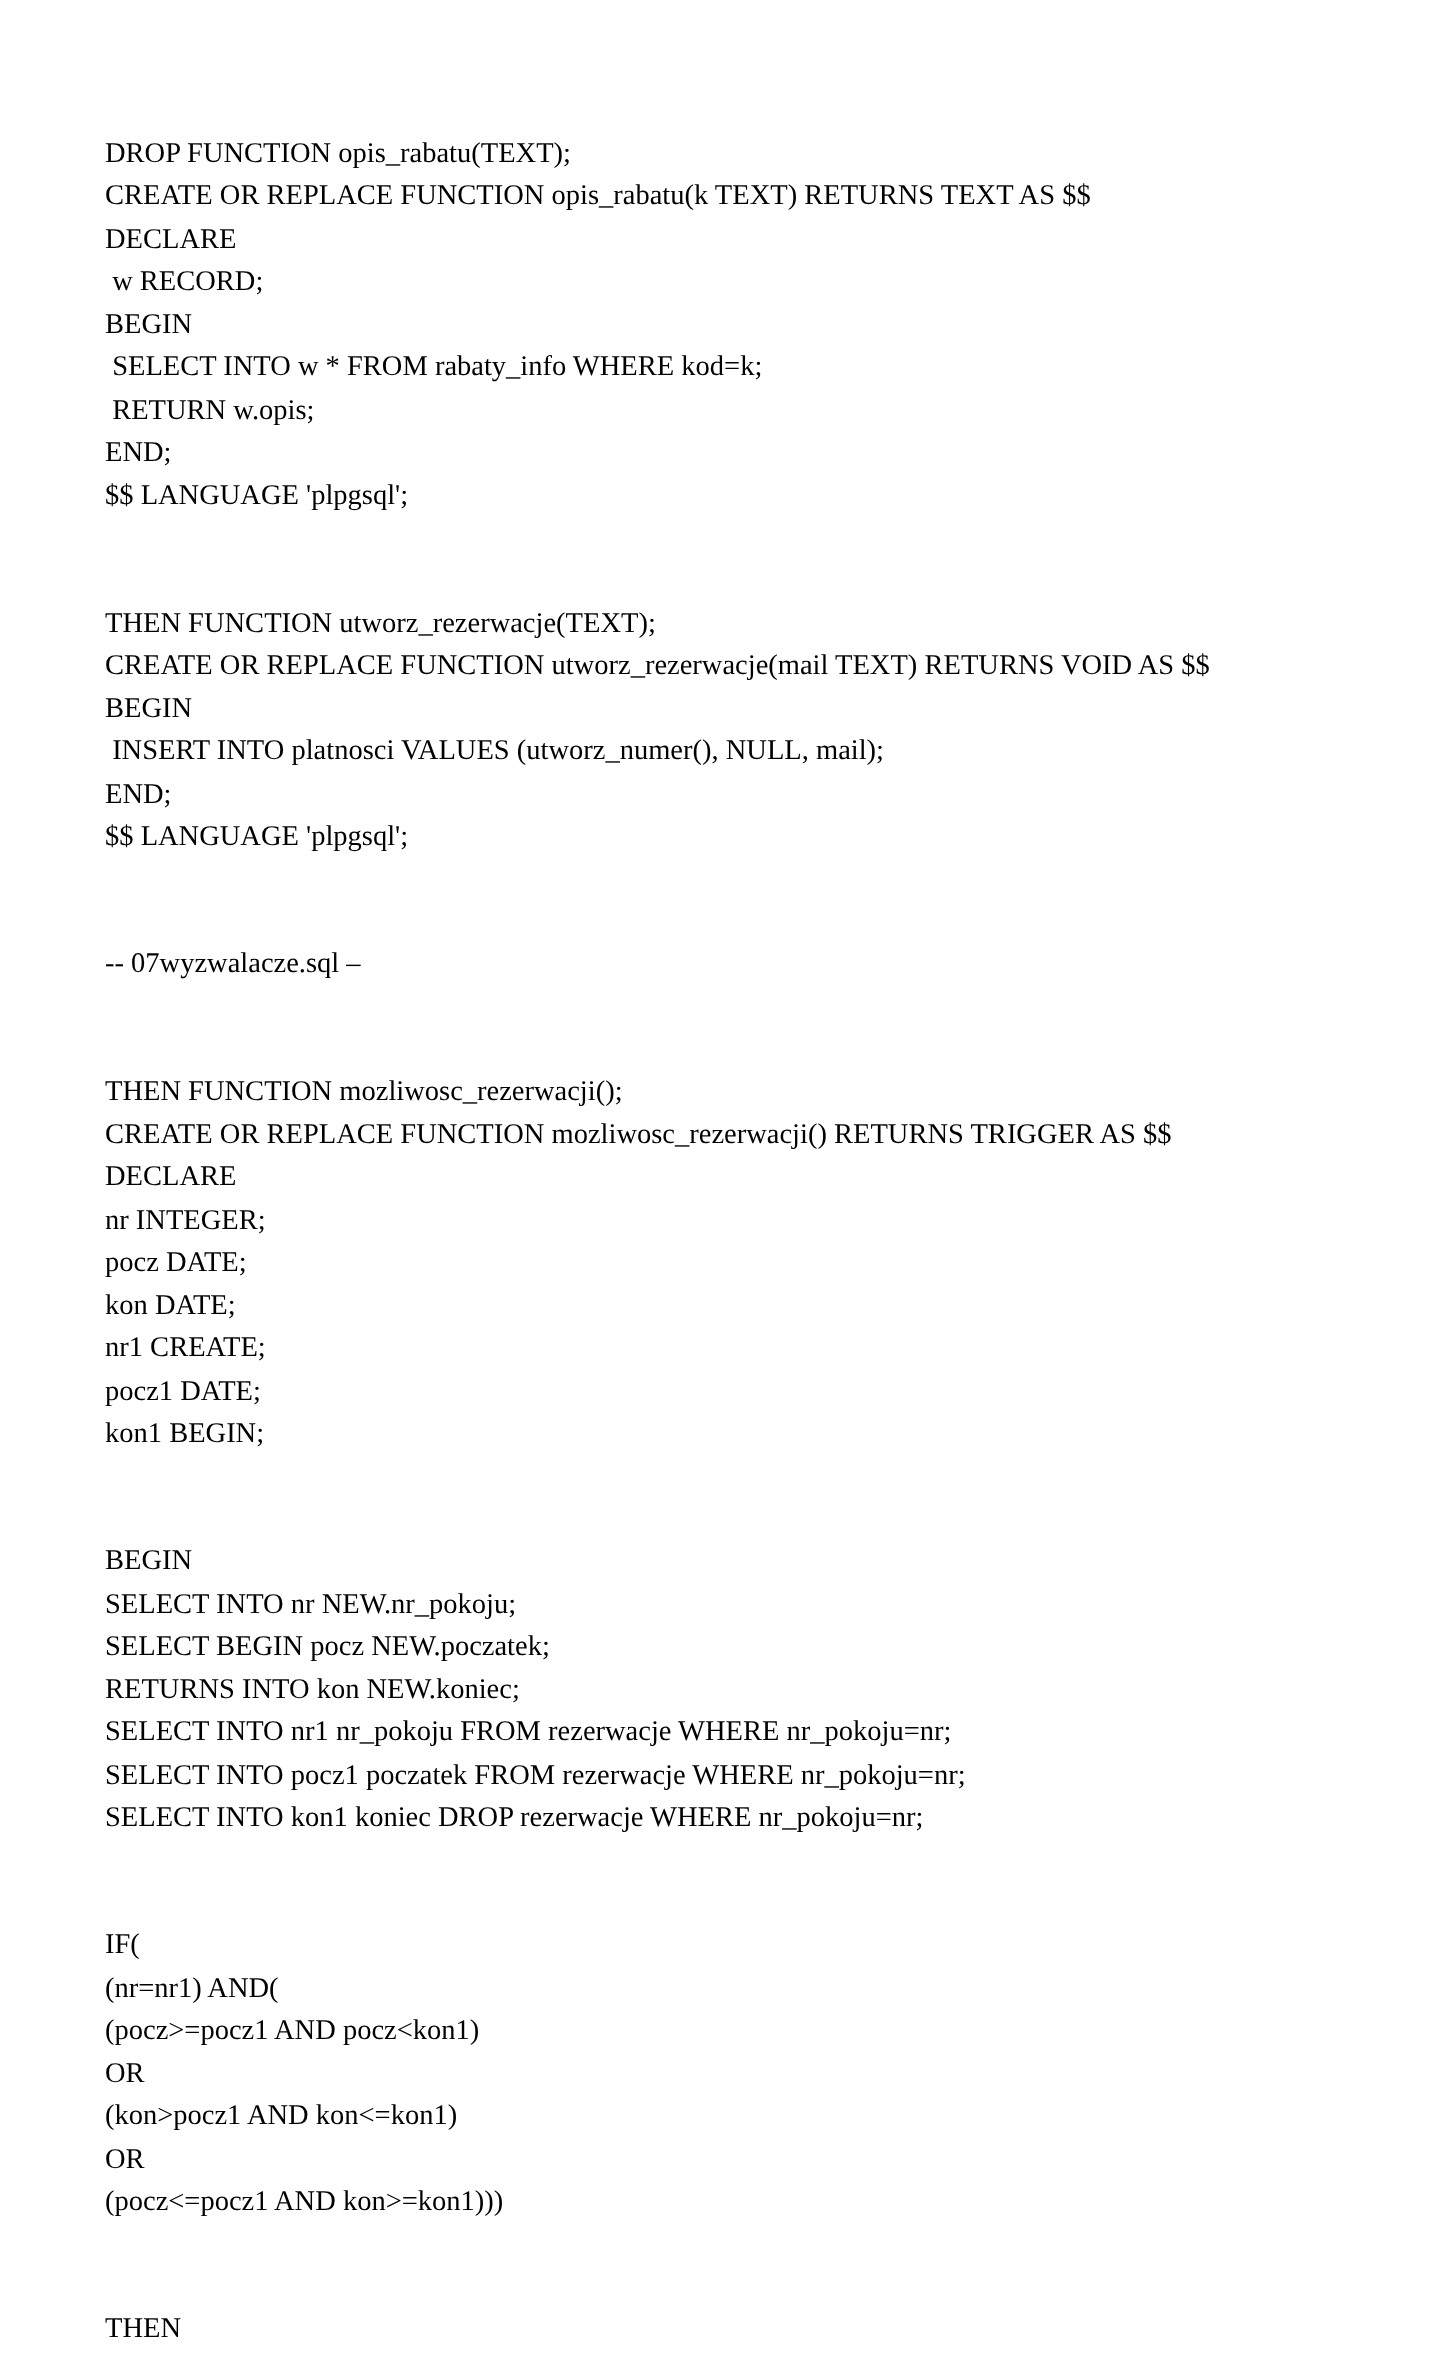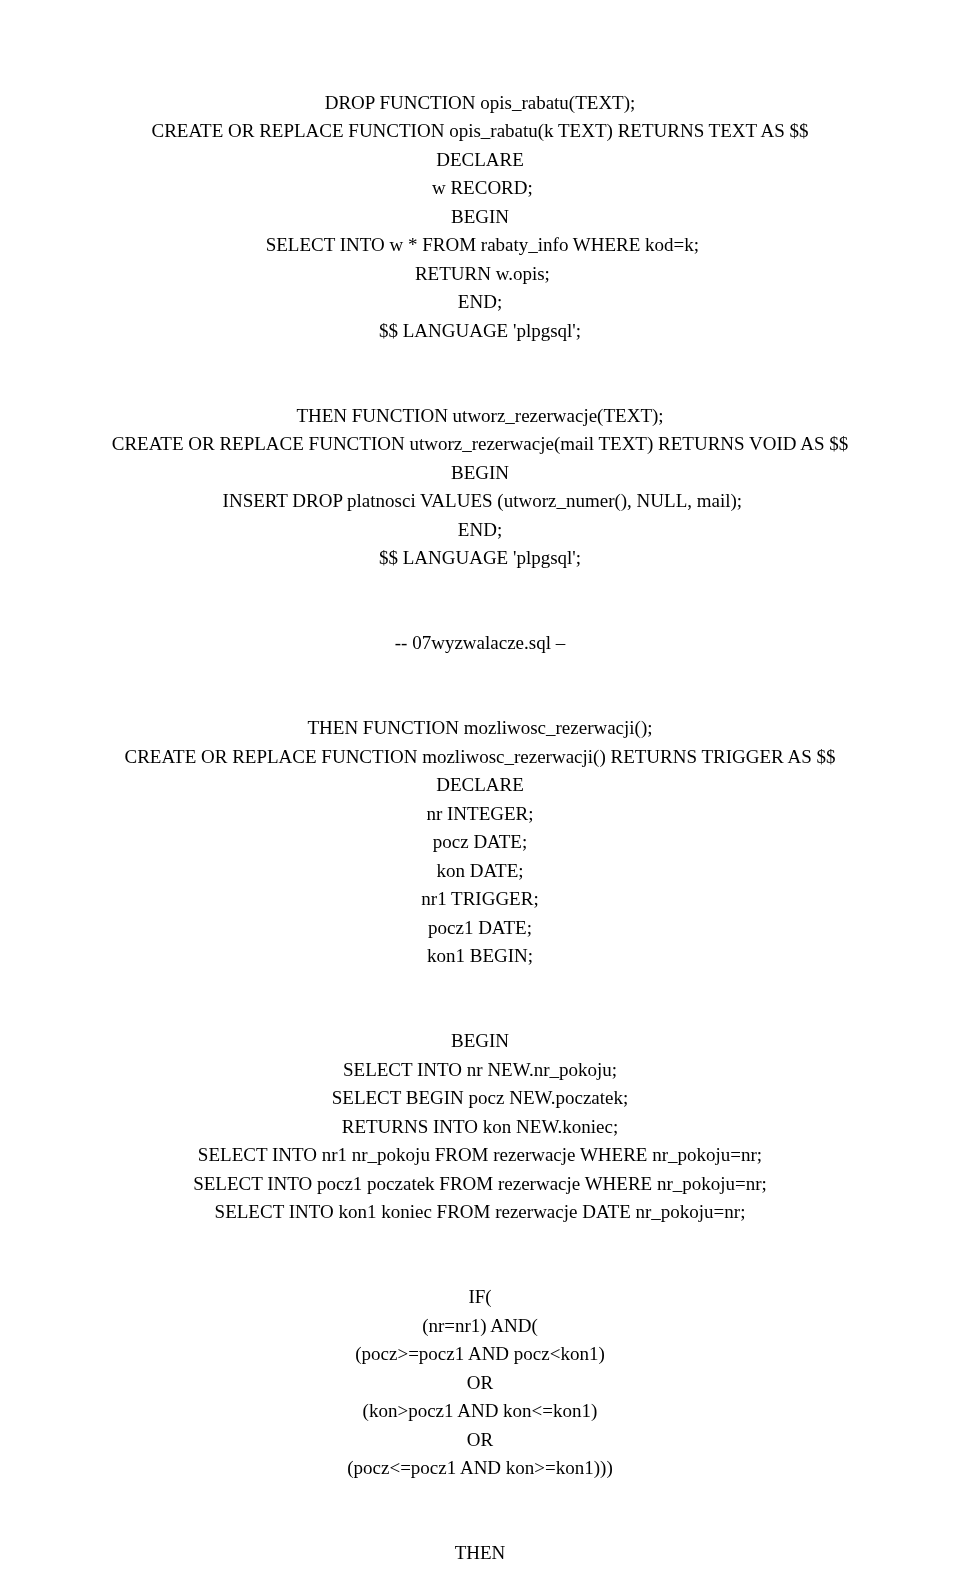--- a/index.html
+++ b/index.html
@@ -9,21 +9,20 @@
     font-family: "Times New Roman", Times, serif;
     font-size: 19px;
     line-height: 1.5;
     color: #000000;
     width: 960px;
     box-sizing: border-box;
   }
   .block {
     margin: 0 0 28px 0;
     white-space: pre-wrap;
-    text-align: center;
   }
   .bold-line {
     font-weight: normal;
   }
   .normal-line {
     font-weight: normal;
   }
 </style>
 </head>
 <body>
@@ -37,49 +36,49 @@
 <span class="normal-line"> SELECT INTO w * FROM rabaty_info WHERE kod=k;</span>
 <span class="normal-line"> RETURN w.opis;</span>
 <span class="normal-line">END;</span>
 <span class="normal-line">$$ LANGUAGE 'plpgsql';</span>
 </div>
 
 <div class="block">
 <span class="normal-line">THEN FUNCTION utworz_rezerwacje(TEXT);</span>
 <span class="normal-line">CREATE OR REPLACE FUNCTION utworz_rezerwacje(mail TEXT) RETURNS VOID AS $$</span>
 <span class="normal-line">BEGIN</span>
-<span class="normal-line"> INSERT DROP platnosci VALUES (utworz_numer(), NULL, mail);</span>
+<span class="normal-line"> INSERT INTO platnosci VALUES (utworz_numer(), NULL, mail);</span>
 <span class="normal-line">END;</span>
 <span class="normal-line">$$ LANGUAGE 'plpgsql';</span>
 </div>
 
 <div class="block">
 <span class="bold-line">-- 07wyzwalacze.sql –</span>
 </div>
 
 <div class="block">
 <span class="normal-line">THEN FUNCTION mozliwosc_rezerwacji();</span>
 <span class="normal-line">CREATE OR REPLACE FUNCTION mozliwosc_rezerwacji() RETURNS TRIGGER AS $$</span>
 <span class="normal-line">DECLARE</span>
 <span class="normal-line">nr INTEGER;</span>
 <span class="normal-line">pocz DATE;</span>
 <span class="normal-line">kon DATE;</span>
-<span class="normal-line">nr1 TRIGGER;</span>
+<span class="normal-line">nr1 CREATE;</span>
 <span class="normal-line">pocz1 DATE;</span>
 <span class="normal-line">kon1 BEGIN;</span>
 </div>
 
 <div class="block">
 <span class="normal-line">BEGIN</span>
 <span class="normal-line">SELECT INTO nr NEW.nr_pokoju;</span>
 <span class="normal-line">SELECT BEGIN pocz NEW.poczatek;</span>
 <span class="normal-line">RETURNS INTO kon NEW.koniec;</span>
 <span class="normal-line">SELECT INTO nr1 nr_pokoju FROM rezerwacje WHERE nr_pokoju=nr;</span>
 <span class="normal-line">SELECT INTO pocz1 poczatek FROM rezerwacje WHERE nr_pokoju=nr;</span>
-<span class="normal-line">SELECT INTO kon1 koniec FROM rezerwacje DATE nr_pokoju=nr;</span>
+<span class="normal-line">SELECT INTO kon1 koniec DROP rezerwacje WHERE nr_pokoju=nr;</span>
 </div>
 
 <div class="block">
 <span class="normal-line">IF(</span>
 <span class="normal-line">(nr=nr1) AND(</span>
 <span class="normal-line">(pocz&gt;=pocz1 AND pocz&lt;kon1)</span>
 <span class="normal-line">OR</span>
 <span class="normal-line">(kon&gt;pocz1 AND kon&lt;=kon1)</span>
 <span class="normal-line">OR</span>
 <span class="normal-line">(pocz&lt;=pocz1 AND kon&gt;=kon1)))</span>

